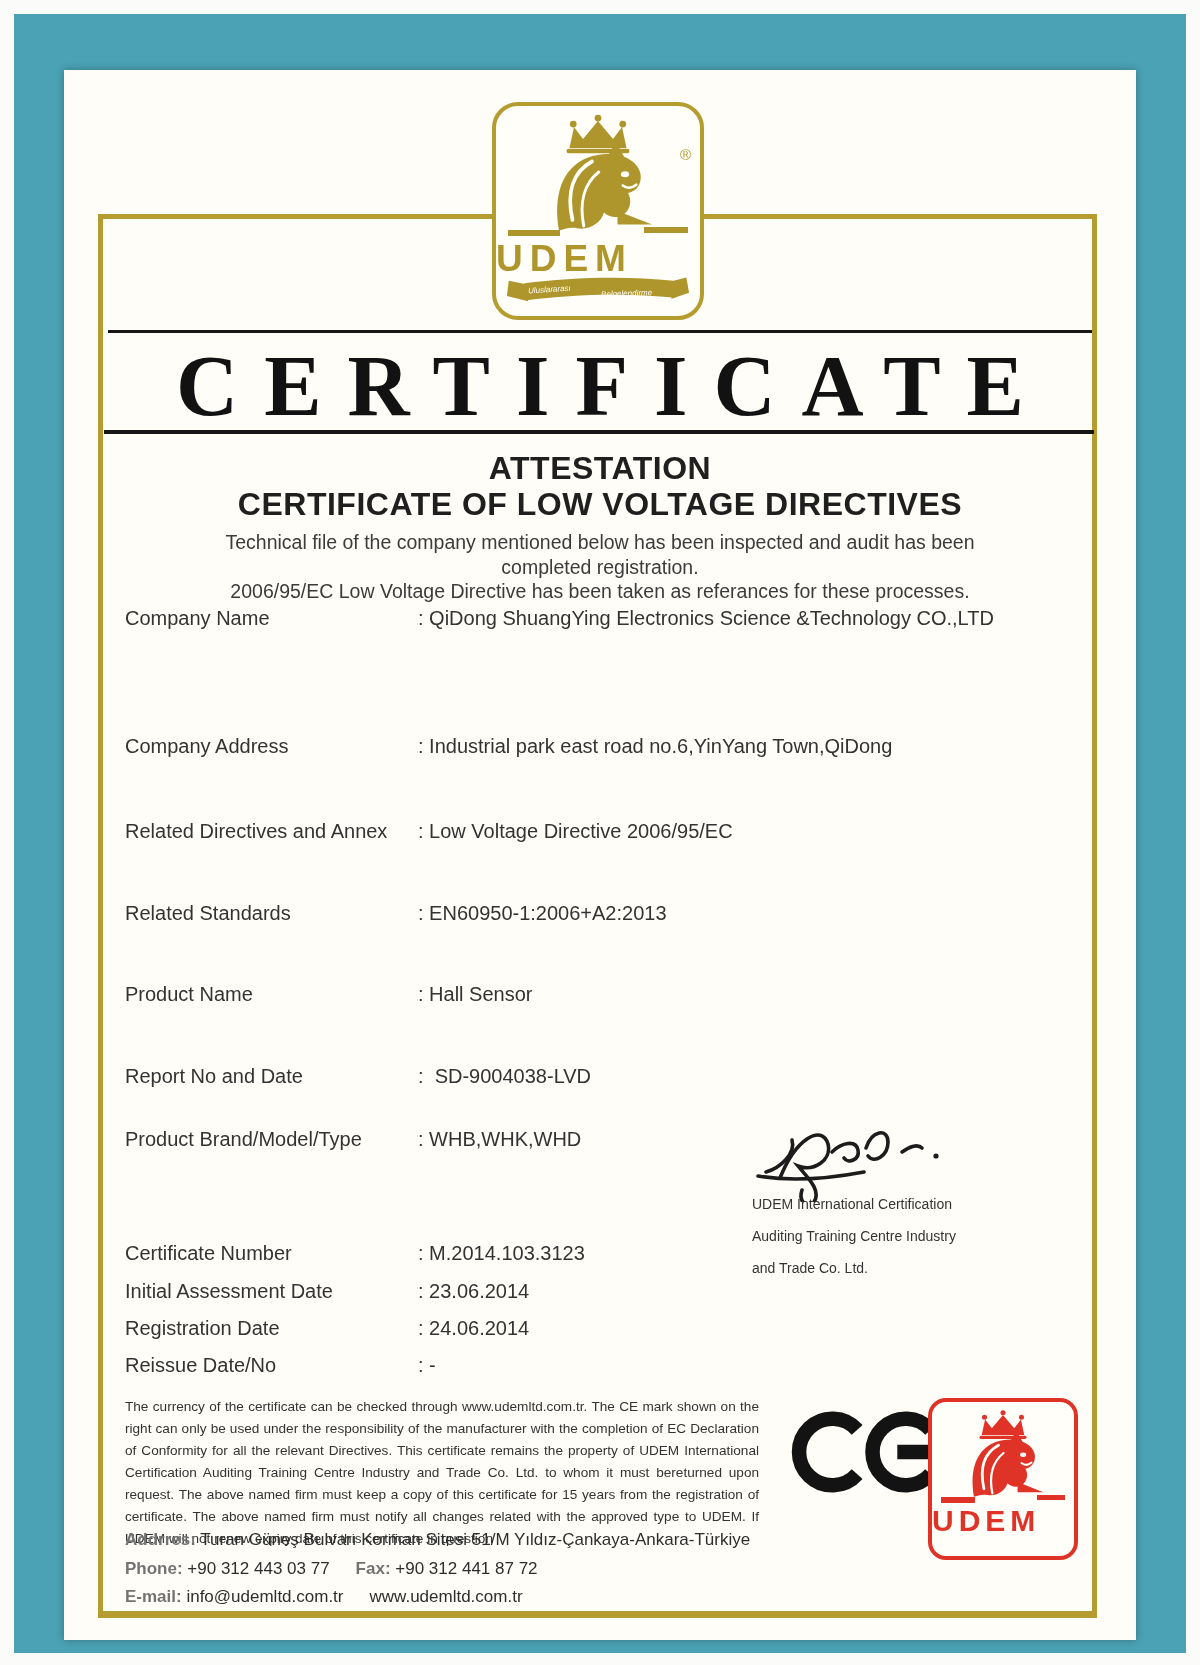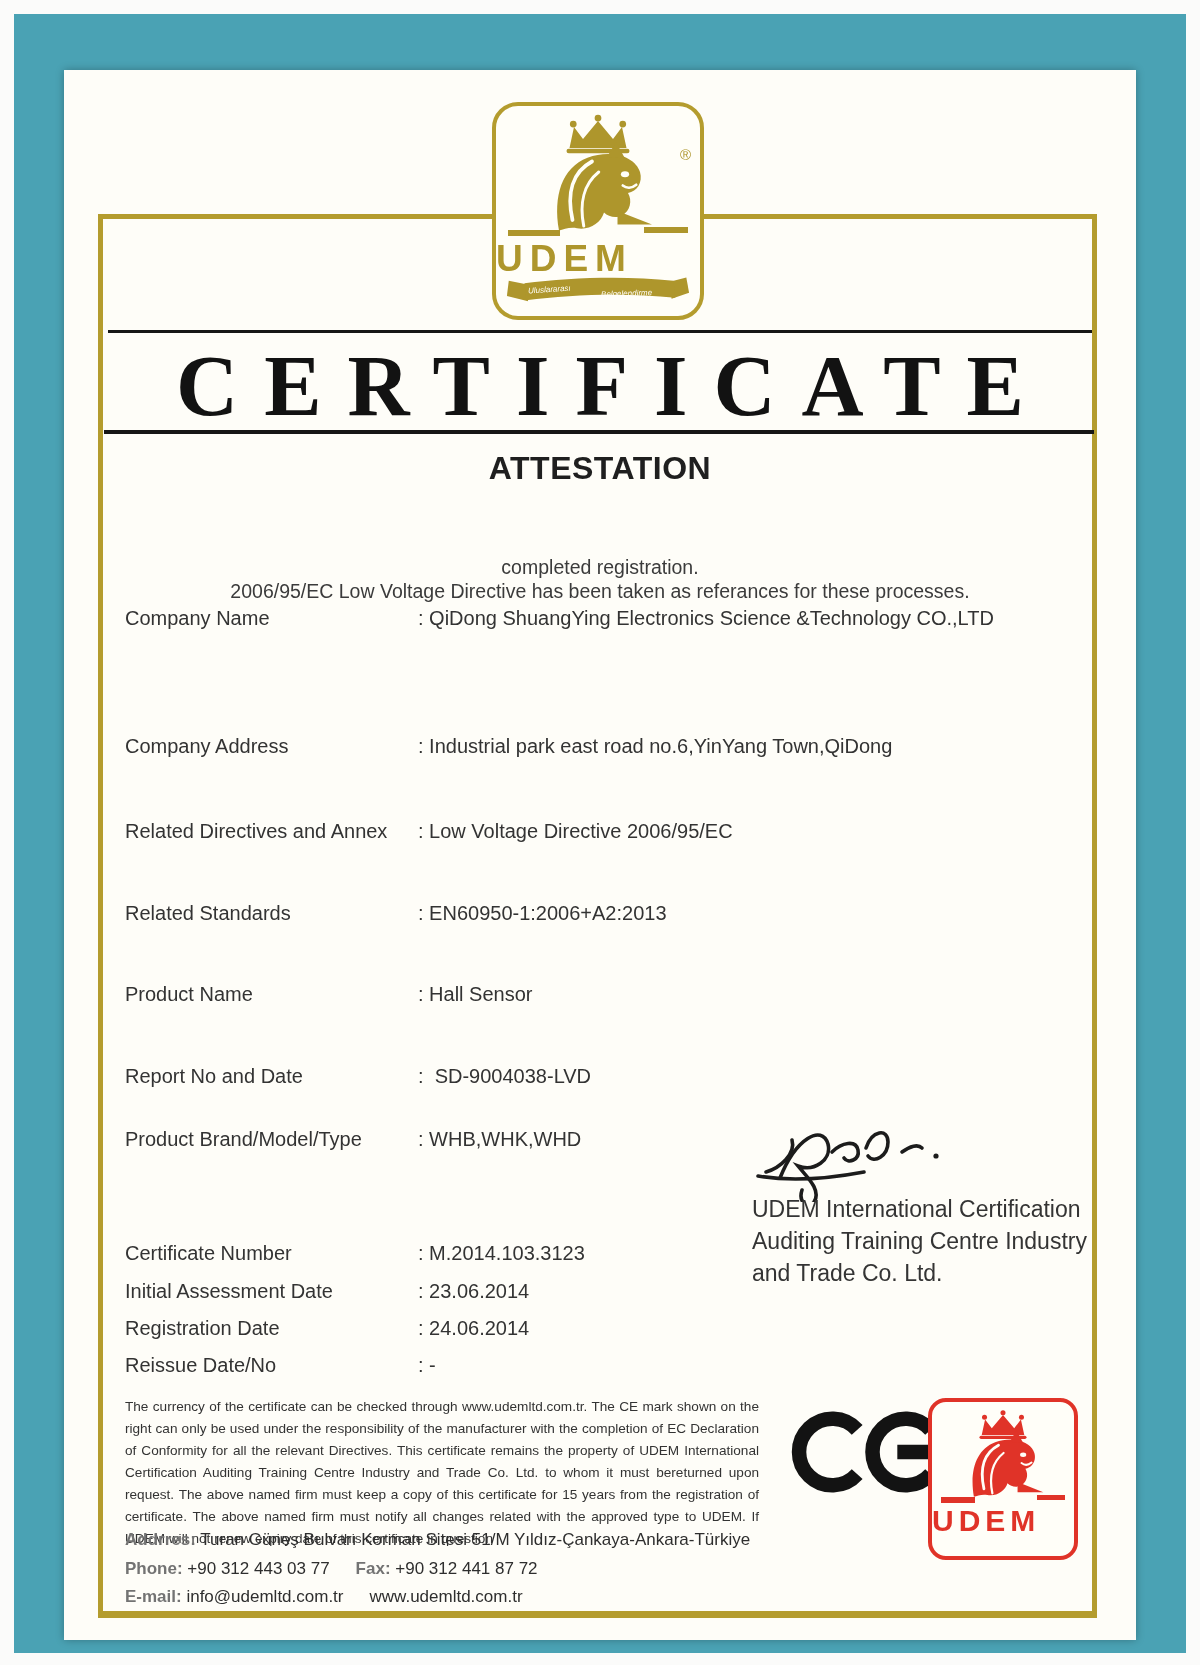--- a/index.html
+++ b/index.html
@@ -43,21 +43,21 @@
   .intro.l2 { top:556px; }
   .intro.l3 { top:580px; }
 
   
   .frow { position:absolute; left:0; width:1200px; font-size:20px; color:#333; }
   .frow .flabel { position:absolute; left:125px; white-space:pre; }
   .frow .fvalue { position:absolute; left:418px; white-space:pre; }
 
   
   .sig-svg { position:absolute; left:752px; top:1120px; width:250px; height:82px; }
-  .sig-line { position:absolute; left:752px; font-size:23px; color:#343434; }
+  .sig-line { position:absolute; left:752px; font-size:14px; color:#343434; }
   .sig-line.s1 { top:1196px; }
   .sig-line.s2 { top:1228px; }
   .sig-line.s3 { top:1260px; }
 
   
   .fine-print { position:absolute; left:125px; top:1396px; width:634px; font-size:13.6px; line-height:1.62; color:#333; text-align:justify; }
 
   
   .ce-svg { position:absolute; left:788px; top:1404px; width:158px; height:96px; }
 
@@ -122,20 +122,22 @@
       <span class="rtext rt1">Uluslararası</span>
       <span class="rtext rt2">Belgelendirme</span>
     </div>
   </div>
 
   <div class="rule top-rule"></div>
   <div class="cert-title">CERTIFICATE</div>
   <div class="rule bottom-rule"></div>
 
   <div class="h-attest l1">ATTESTATION</div>
+  <div class="h-attest l2">CERTIFICATE OF LOW VOLTAGE DIRECTIVES</div>
+  <div class="intro l1">Technical file of the company mentioned below has been inspected and audit has been</div>
   <div class="intro l2">completed registration.</div>
   <div class="intro l3">2006/95/EC Low Voltage Directive has been taken as referances for these processes.</div>
 
   <div class="frow" style="top:607px">
     <span class="flabel">Company Name</span>
     <span class="fvalue">: QiDong ShuangYing Electronics Science &amp;Technology CO.,LTD</span>
   </div>
   <div class="frow" style="top:735px">
     <span class="flabel">Company Address</span>
     <span class="fvalue">: Industrial park east road no.6,YinYang Town,QiDong</span>

